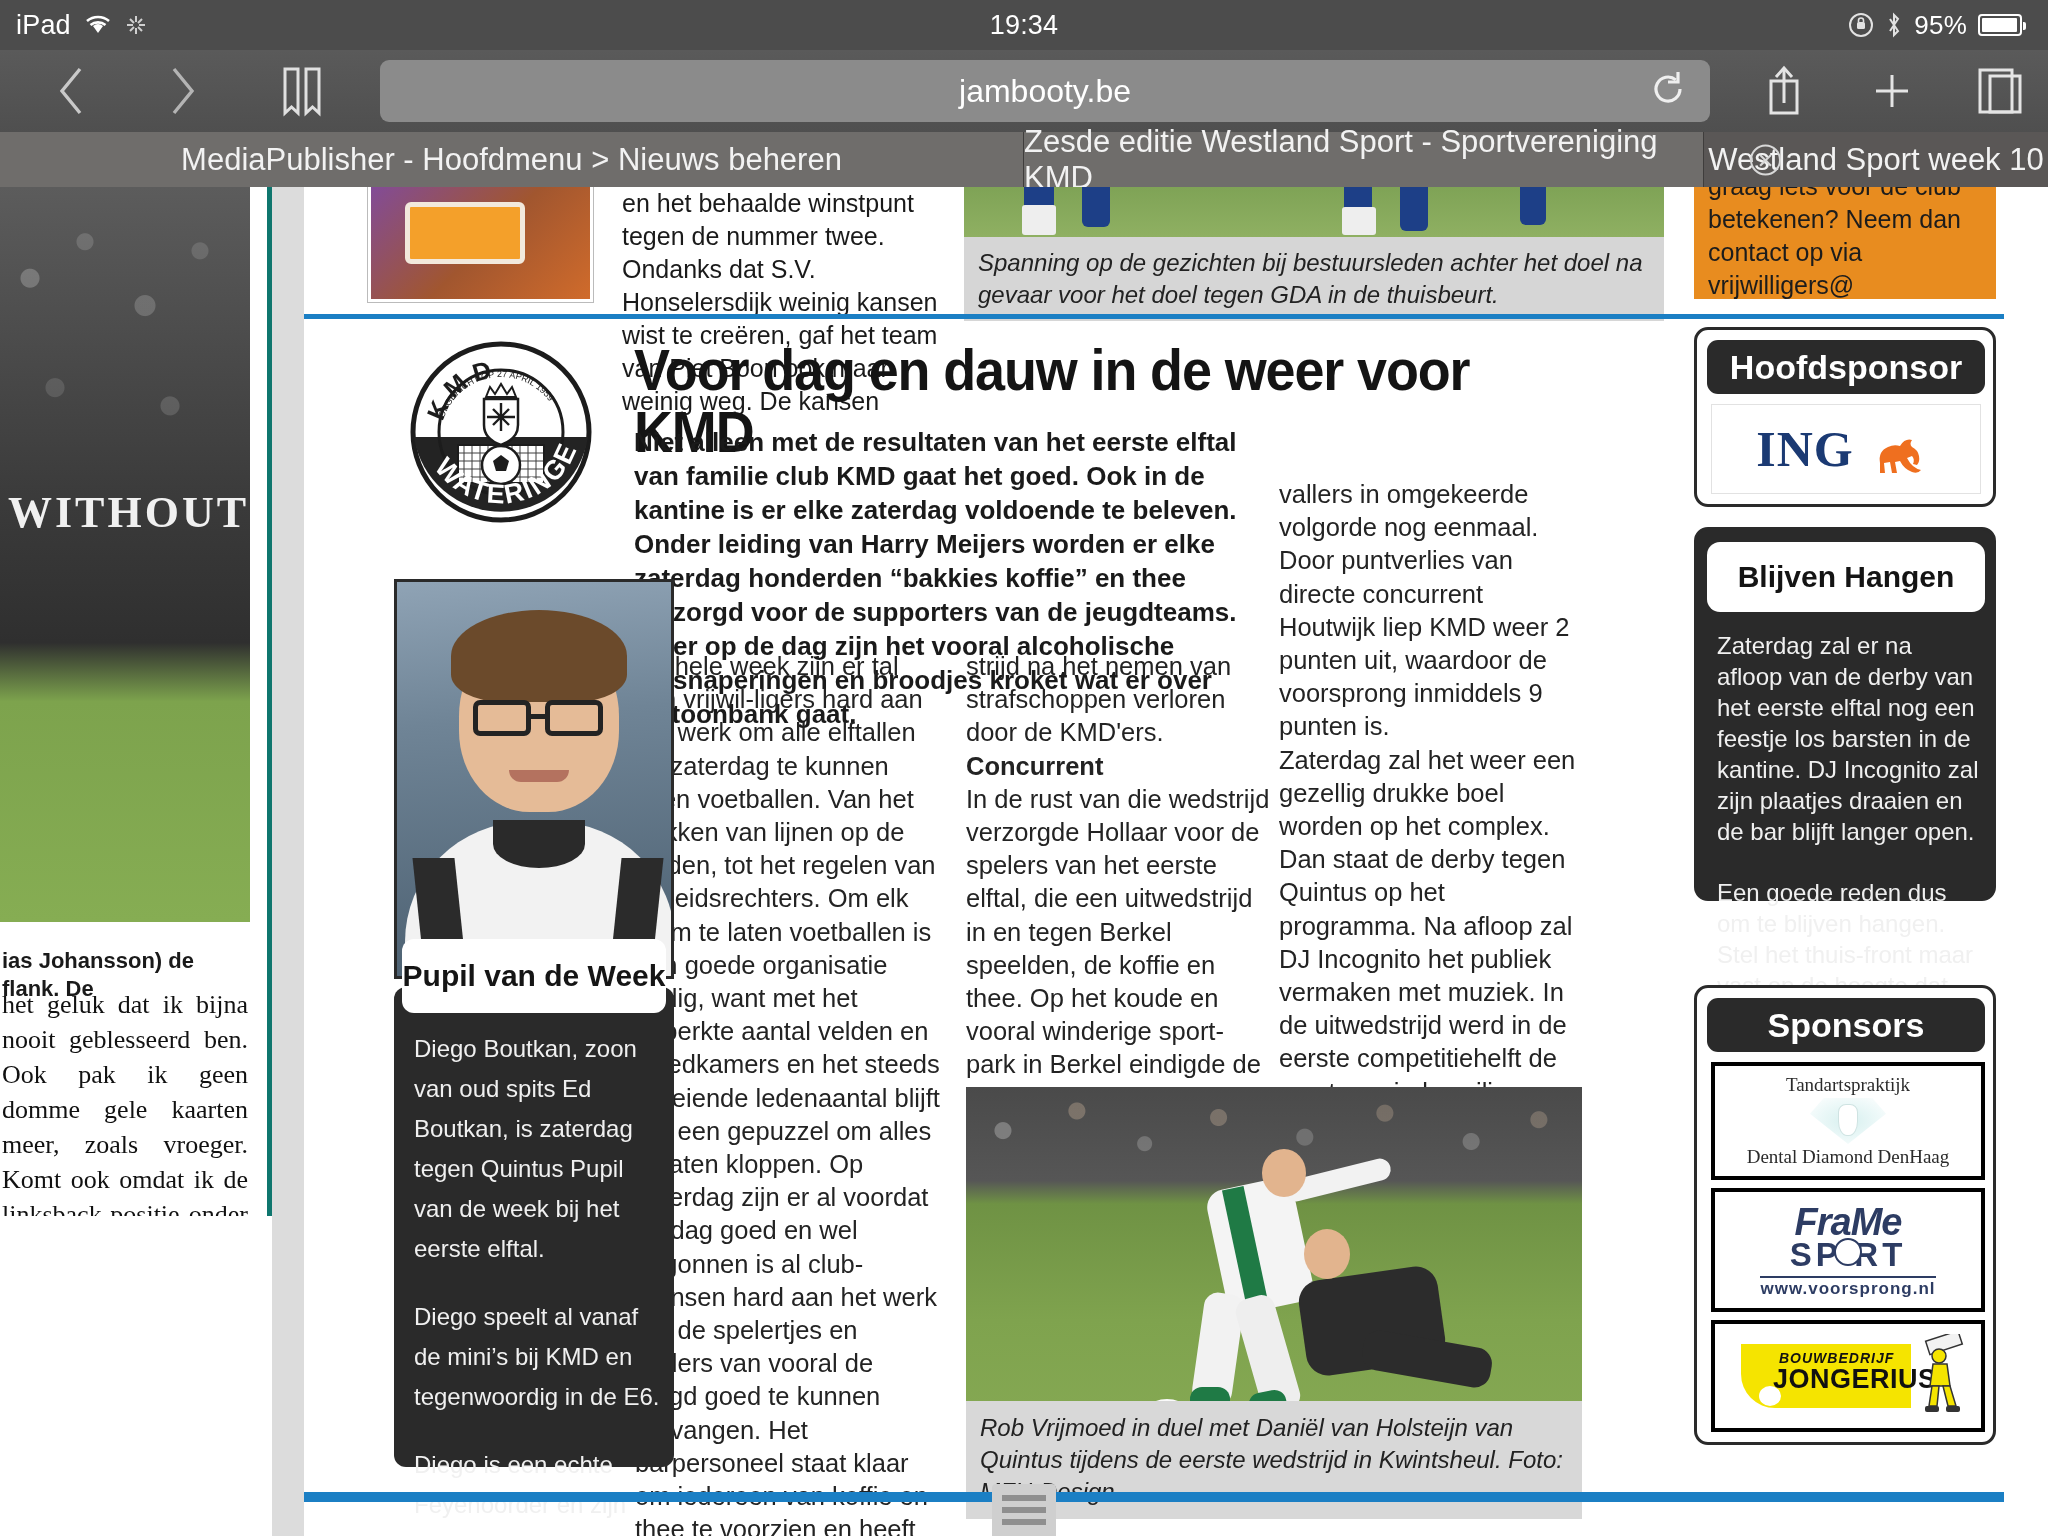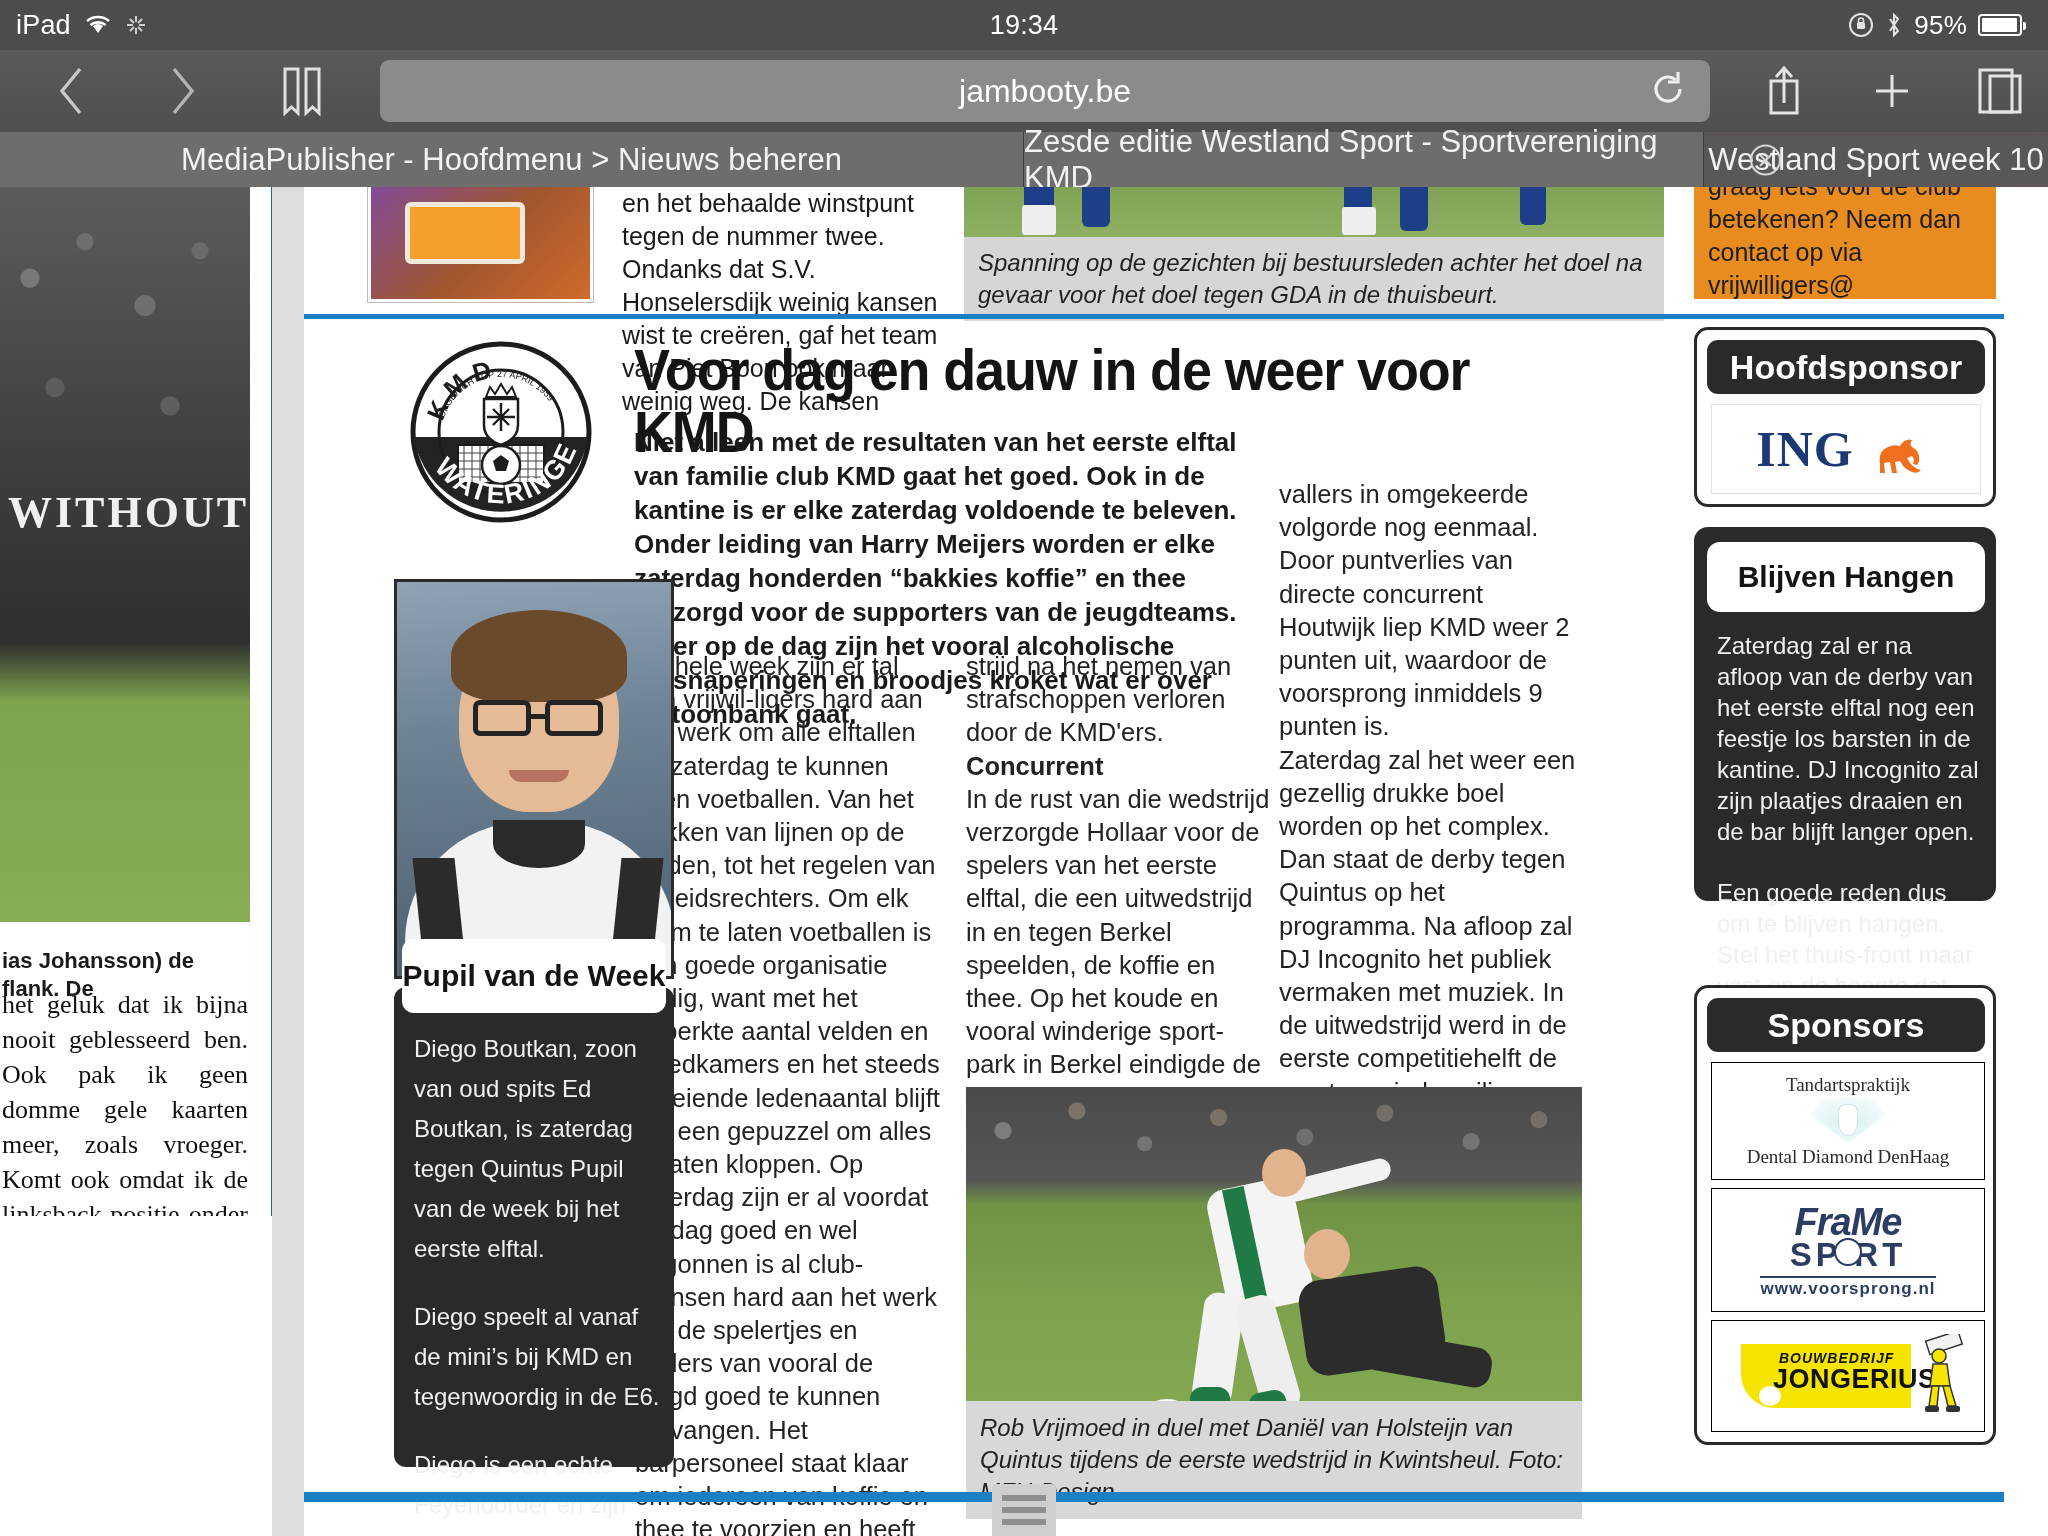--- a/index.html
+++ b/index.html
@@ -82,21 +82,21 @@
     background: #ffffff; overflow: hidden;
   }
   #paper {
     position: absolute; top: 0; left: 0; width: 2048px; height: 1349px;
     background: #ffffff;
   }
 
   
   #left-page {
     position: absolute; left: 0; top: 0; width: 272px; height: 1029px;
-    background: #fff; border-right: 1px solid #0f766e; overflow: hidden;
+    background: #fff; border-right: 5px solid #0f766e; overflow: hidden;
   }
   #left-photo-top {
     position: absolute; left: 0; top: 0; width: 250px; height: 735px;
     background:
       linear-gradient(180deg, #5c5c5c 0%, #3b3b3b 42%, #2f2f2f 62%, #7da34d 70%, #86ad53 100%);
   }
   #left-photo-top .crowd {
     position: absolute; left: 0; top: 0; width: 100%; height: 62%;
     background-image:
       radial-gradient(circle at 12% 20%, rgba(255,255,255,.22) 0 9px, transparent 10px),
@@ -320,21 +320,21 @@
   }
   #blijven-body {
     position: absolute; left: 20px; top: 100px; width: 262px;
     color: #f0f0f0; font-size: 24px; line-height: 31px;
   }
   #blijven-body p { margin: 0 0 30px 0; }
 
   #box-sponsors { top: 798px; height: 460px; }
   .sponsor-card {
     position: absolute; left: 14px; width: 274px; background: #fff;
-    border: 1px solid #000000; display: flex; flex-direction: column;
+    border: 4px solid #000000; display: flex; flex-direction: column;
     align-items: center; justify-content: center;
   }
   #sponsor-0 { top: 74px; height: 118px; }
   #sponsor-1 { top: 200px; height: 124px; }
   #sponsor-2 { top: 332px; height: 112px; }
   .sp-top { font-family: "Liberation Serif", serif; font-size: 19px; color: #2b2b2b; }
   .sp-bottom { font-family: "Liberation Serif", serif; font-size: 19px; color: #2b2b2b; }
   .tooth-wrap { position: relative; width: 76px; height: 46px; margin: 2px 0; }
   .diamond { position: absolute; left: 0; top: 0; width: 76px; height: 46px;
     background: radial-gradient(ellipse at 50% 50%, #d7f0ef 0%, #eef9f9 60%, #fff 100%);

